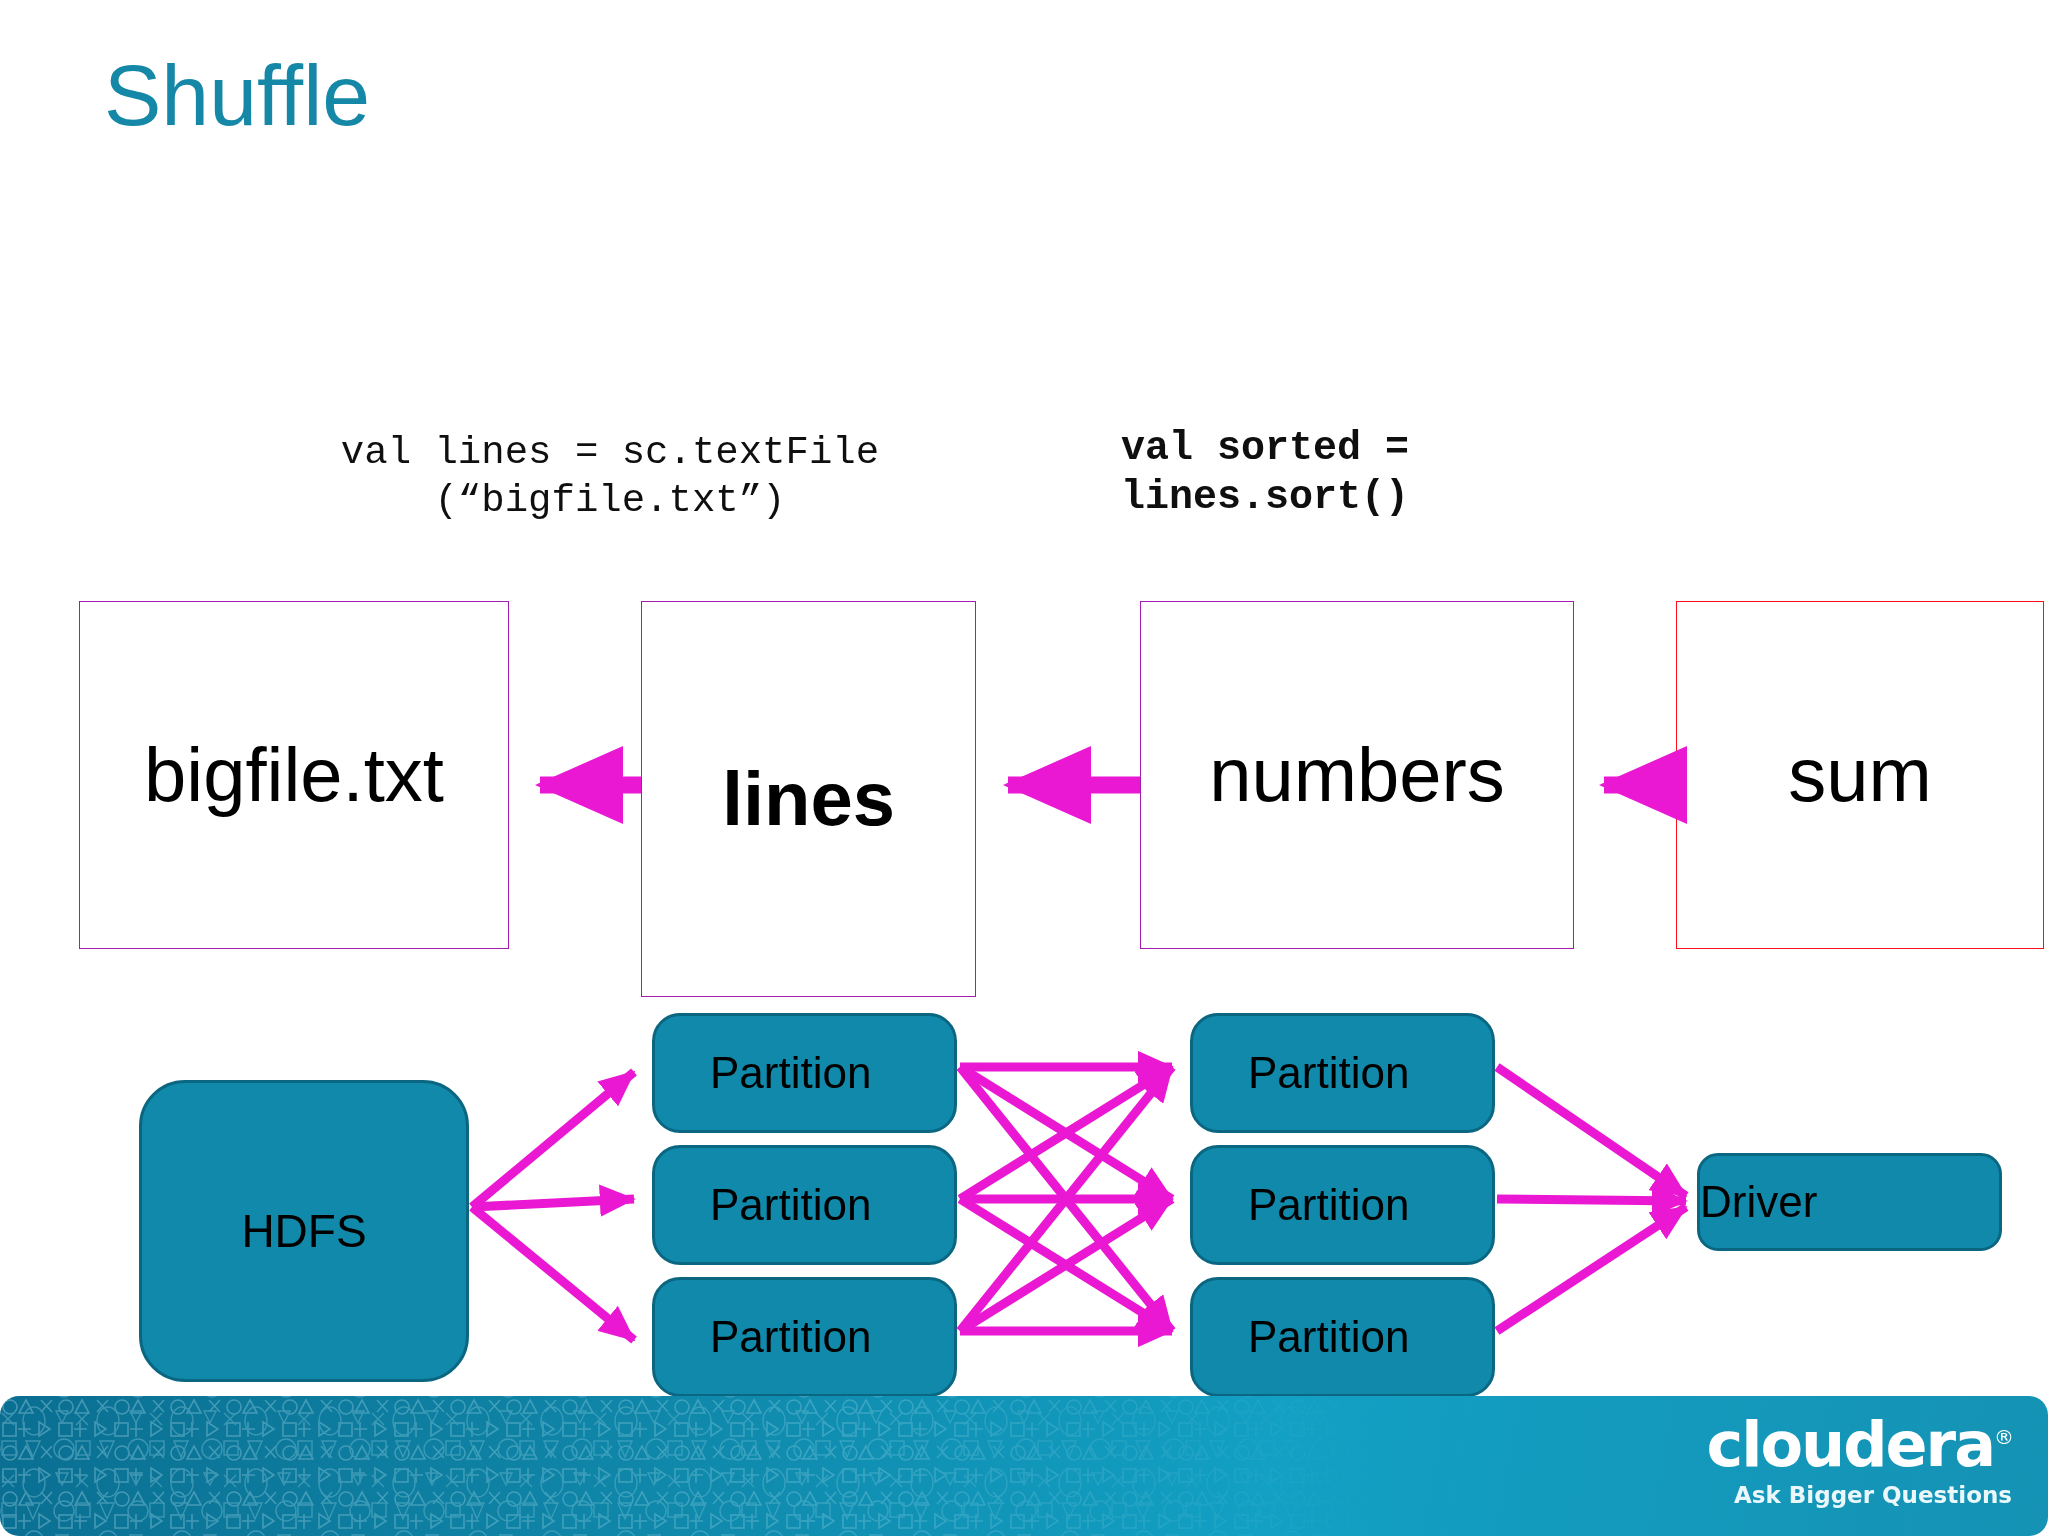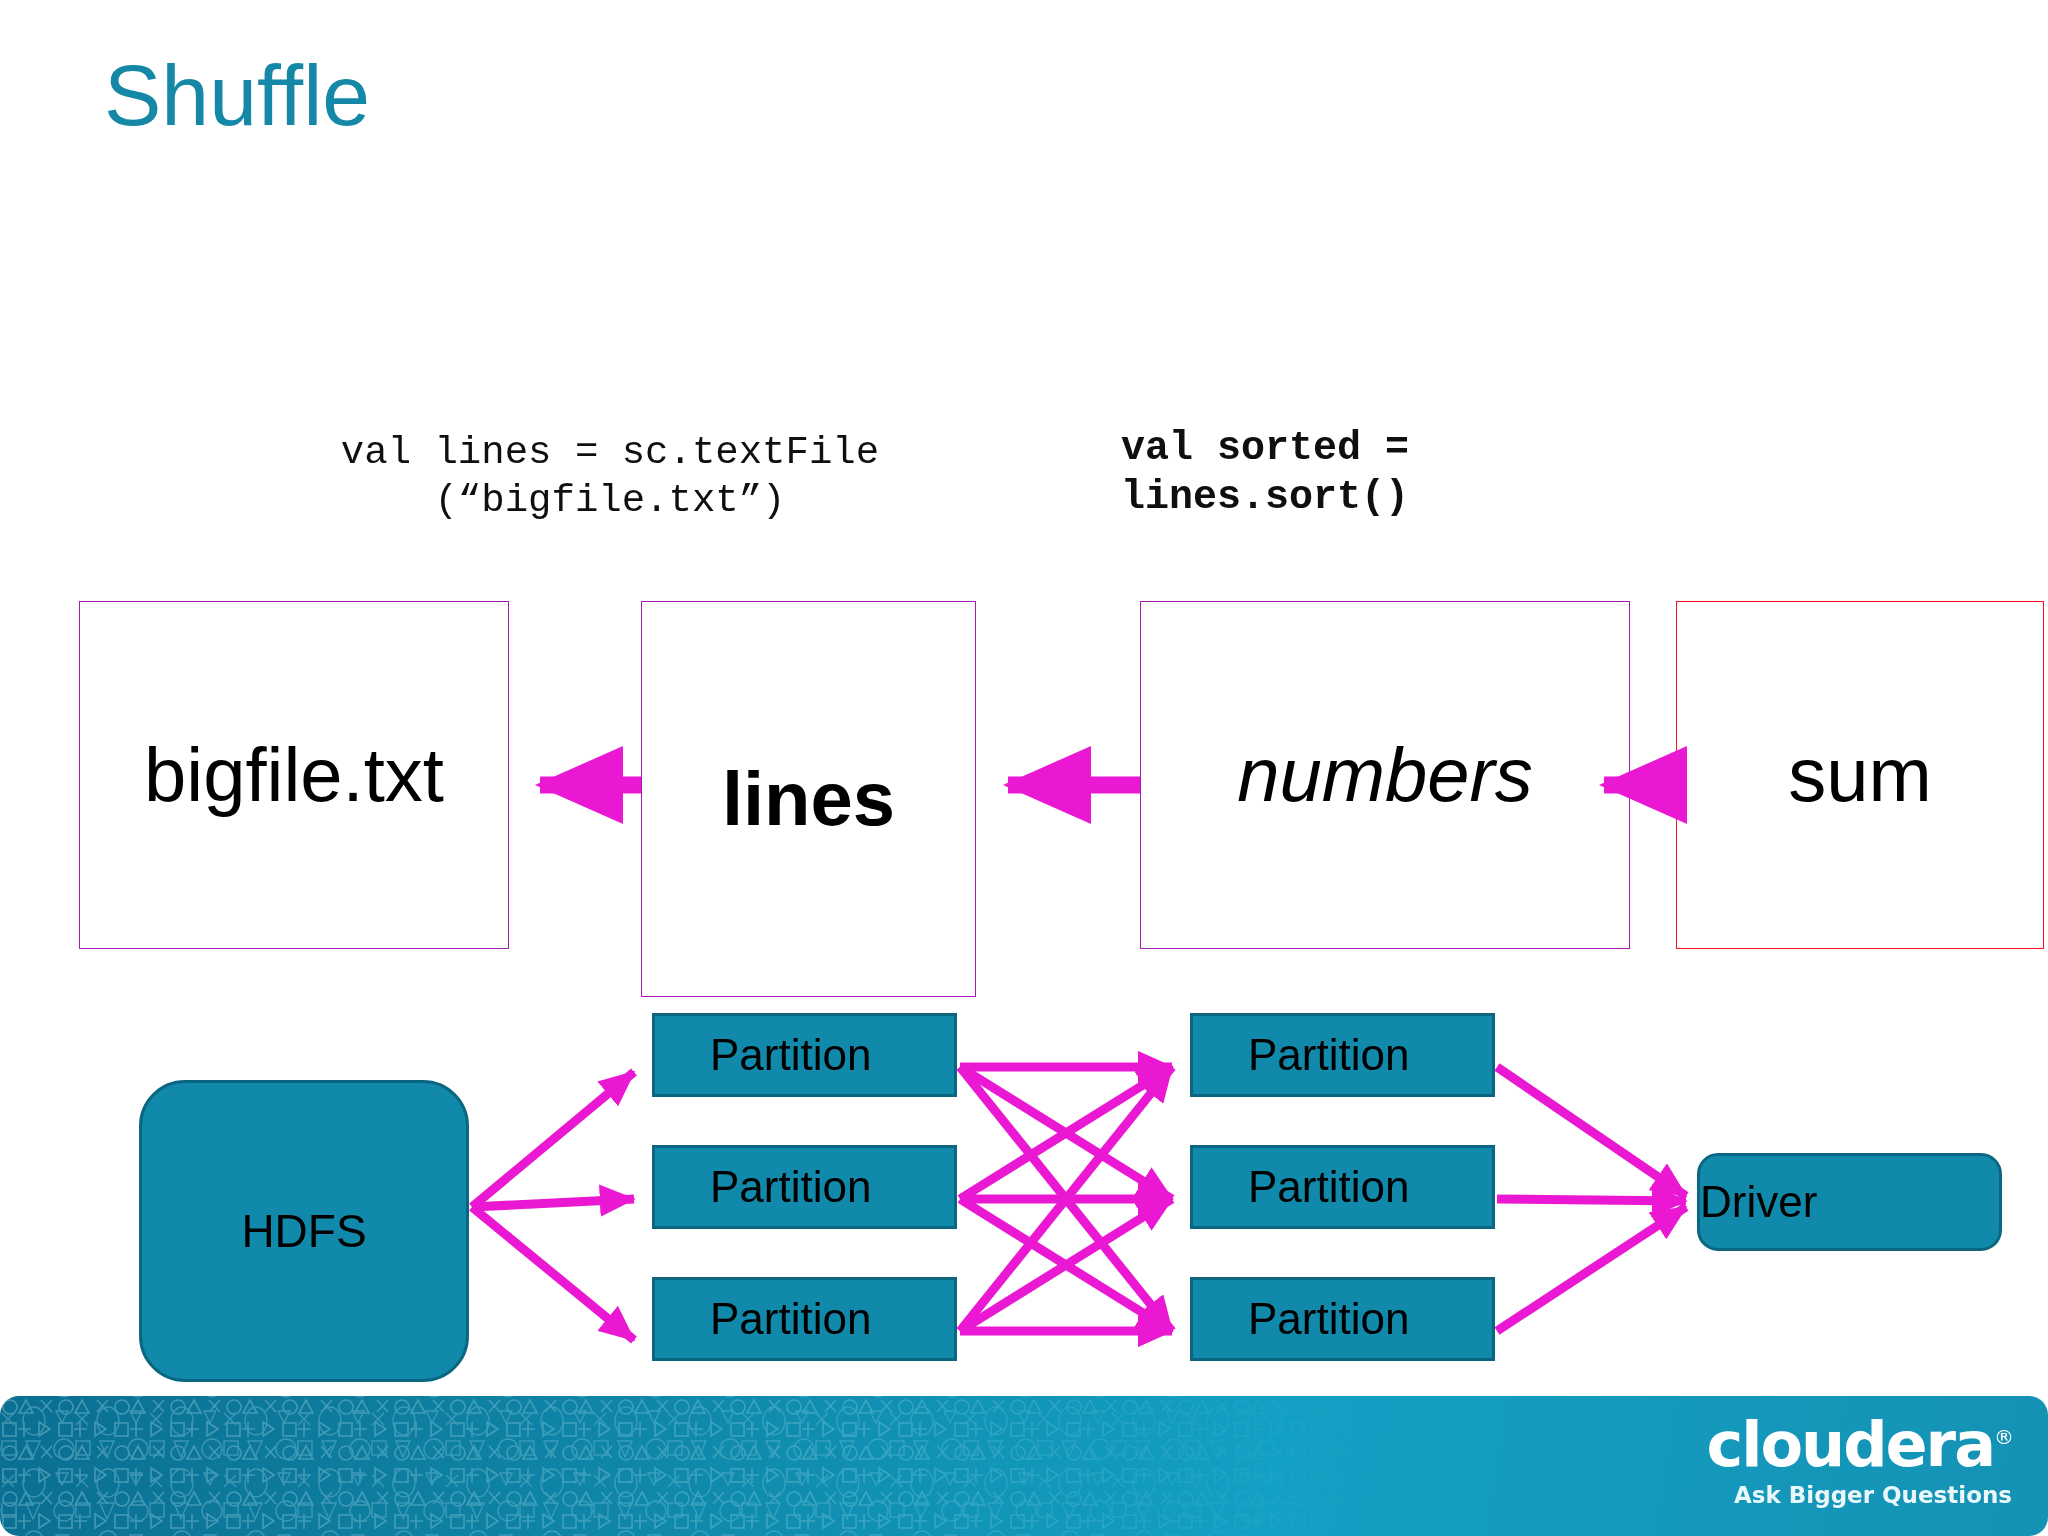--- a/index.html
+++ b/index.html
@@ -44,21 +44,21 @@
     box-sizing:border-box;
     display:flex;align-items:center;justify-content:center;
   }
   .rdd .lbl{
     font-size:76px;color:#000;
     font-family:"Liberation Sans", sans-serif;
     line-height:1;white-space:nowrap;
   }
   #rdd-bigfile{left:79px;top:601px;width:430px;height:348px;}
   #rdd-lines{left:641px;top:601px;width:335px;height:396px;font-weight:bold;}
-  #rdd-numbers{left:1140px;top:601px;width:490px;height:348px;font-style:italic;}
+  #rdd-numbers{left:1140px;top:601px;width:434px;height:348px;}
   #rdd-sum{left:1676px;top:601px;width:368px;height:348px;border-color:#fc0d1b;}
 
   
   .node{
     position:absolute;
     background:#1189ab;
     border:3px solid #0b6781;
     box-sizing:border-box;
     display:flex;align-items:center;
     color:#000;
@@ -66,21 +66,21 @@
   .node .lbl{
     font-size:44px;
     font-family:"Liberation Sans", sans-serif;
     line-height:1;white-space:nowrap;
   }
   #hdfs{
     left:139px;top:1080px;width:330px;height:302px;
     border-radius:46px;justify-content:center;
   }
   #hdfs .lbl{font-size:46px;}
-  .part{width:305px;height:84px;padding-left:55px;}
+  .part{width:305px;height:120px;padding-left:55px;border-radius:28px;}
   #p-l1{left:652px;top:1013px;}
   #p-l2{left:652px;top:1145px;}
   #p-l3{left:652px;top:1277px;}
   #p-r1{left:1190px;top:1013px;}
   #p-r2{left:1190px;top:1145px;}
   #p-r3{left:1190px;top:1277px;}
   #driver{left:1697px;top:1153px;width:305px;height:98px;justify-content:flex-start;border-radius:21px;}
 
   
   #wires{position:absolute;left:0;top:0;width:2048px;height:1536px;pointer-events:none;}

